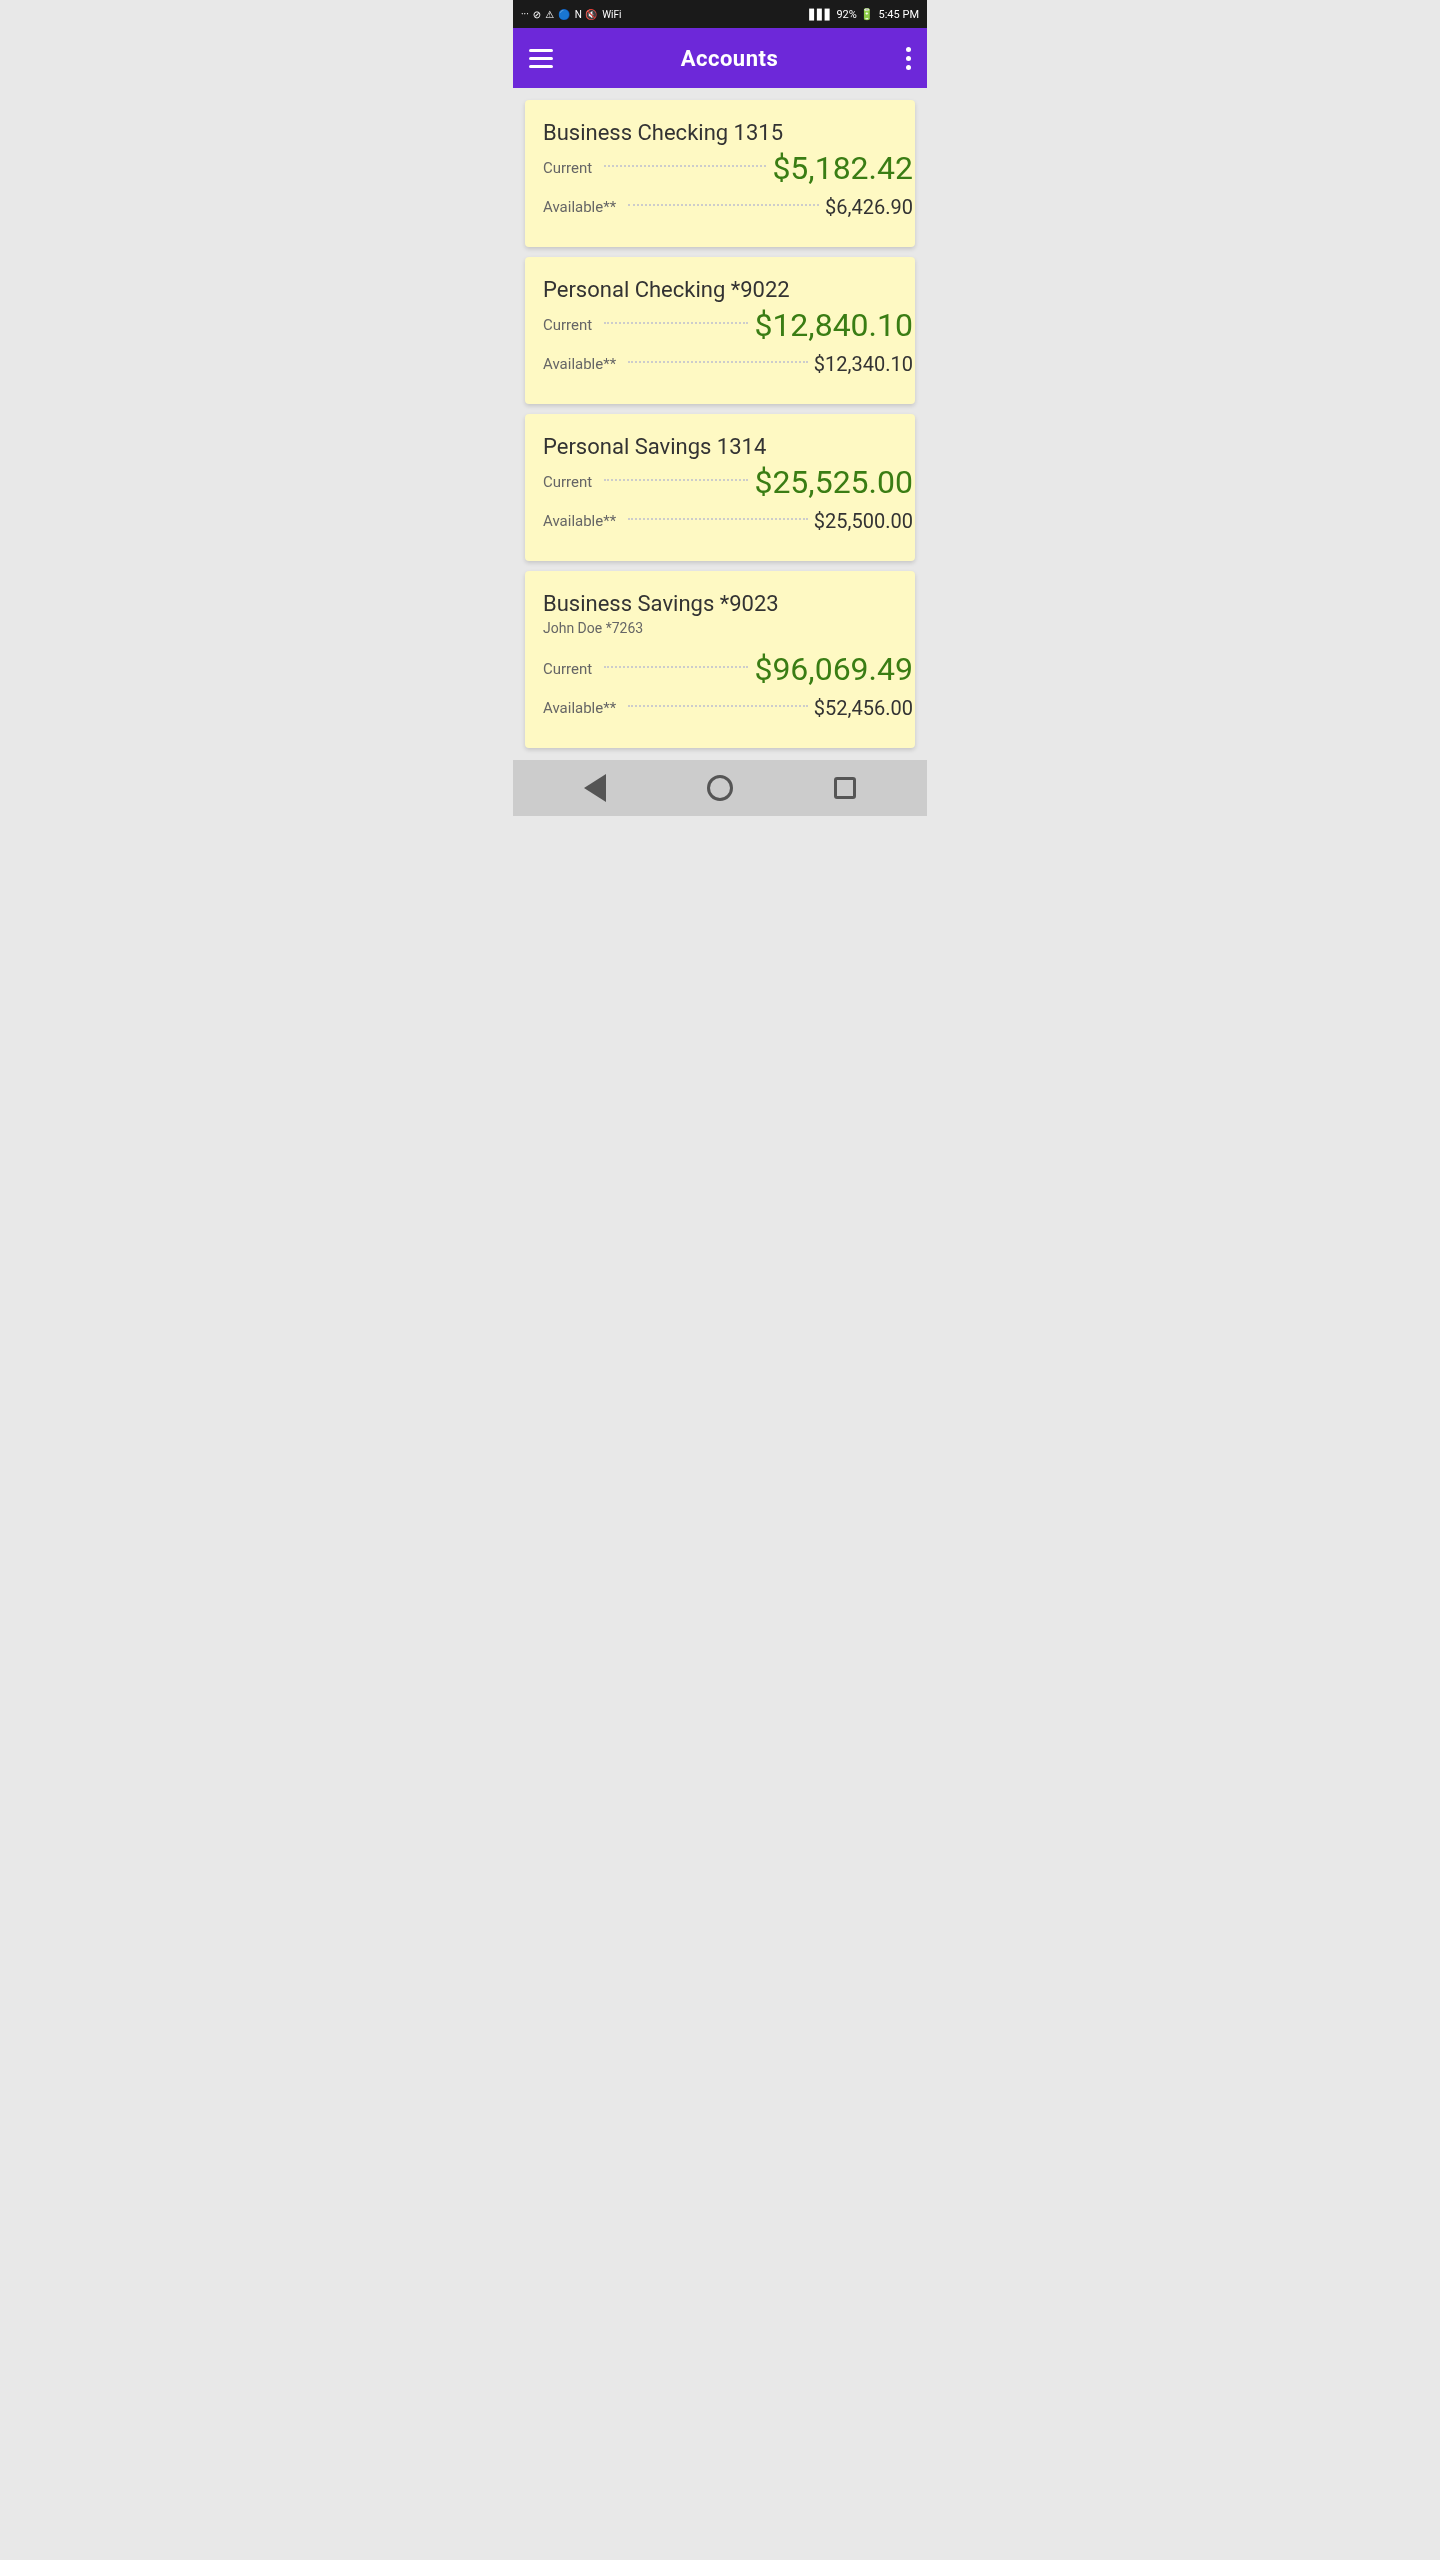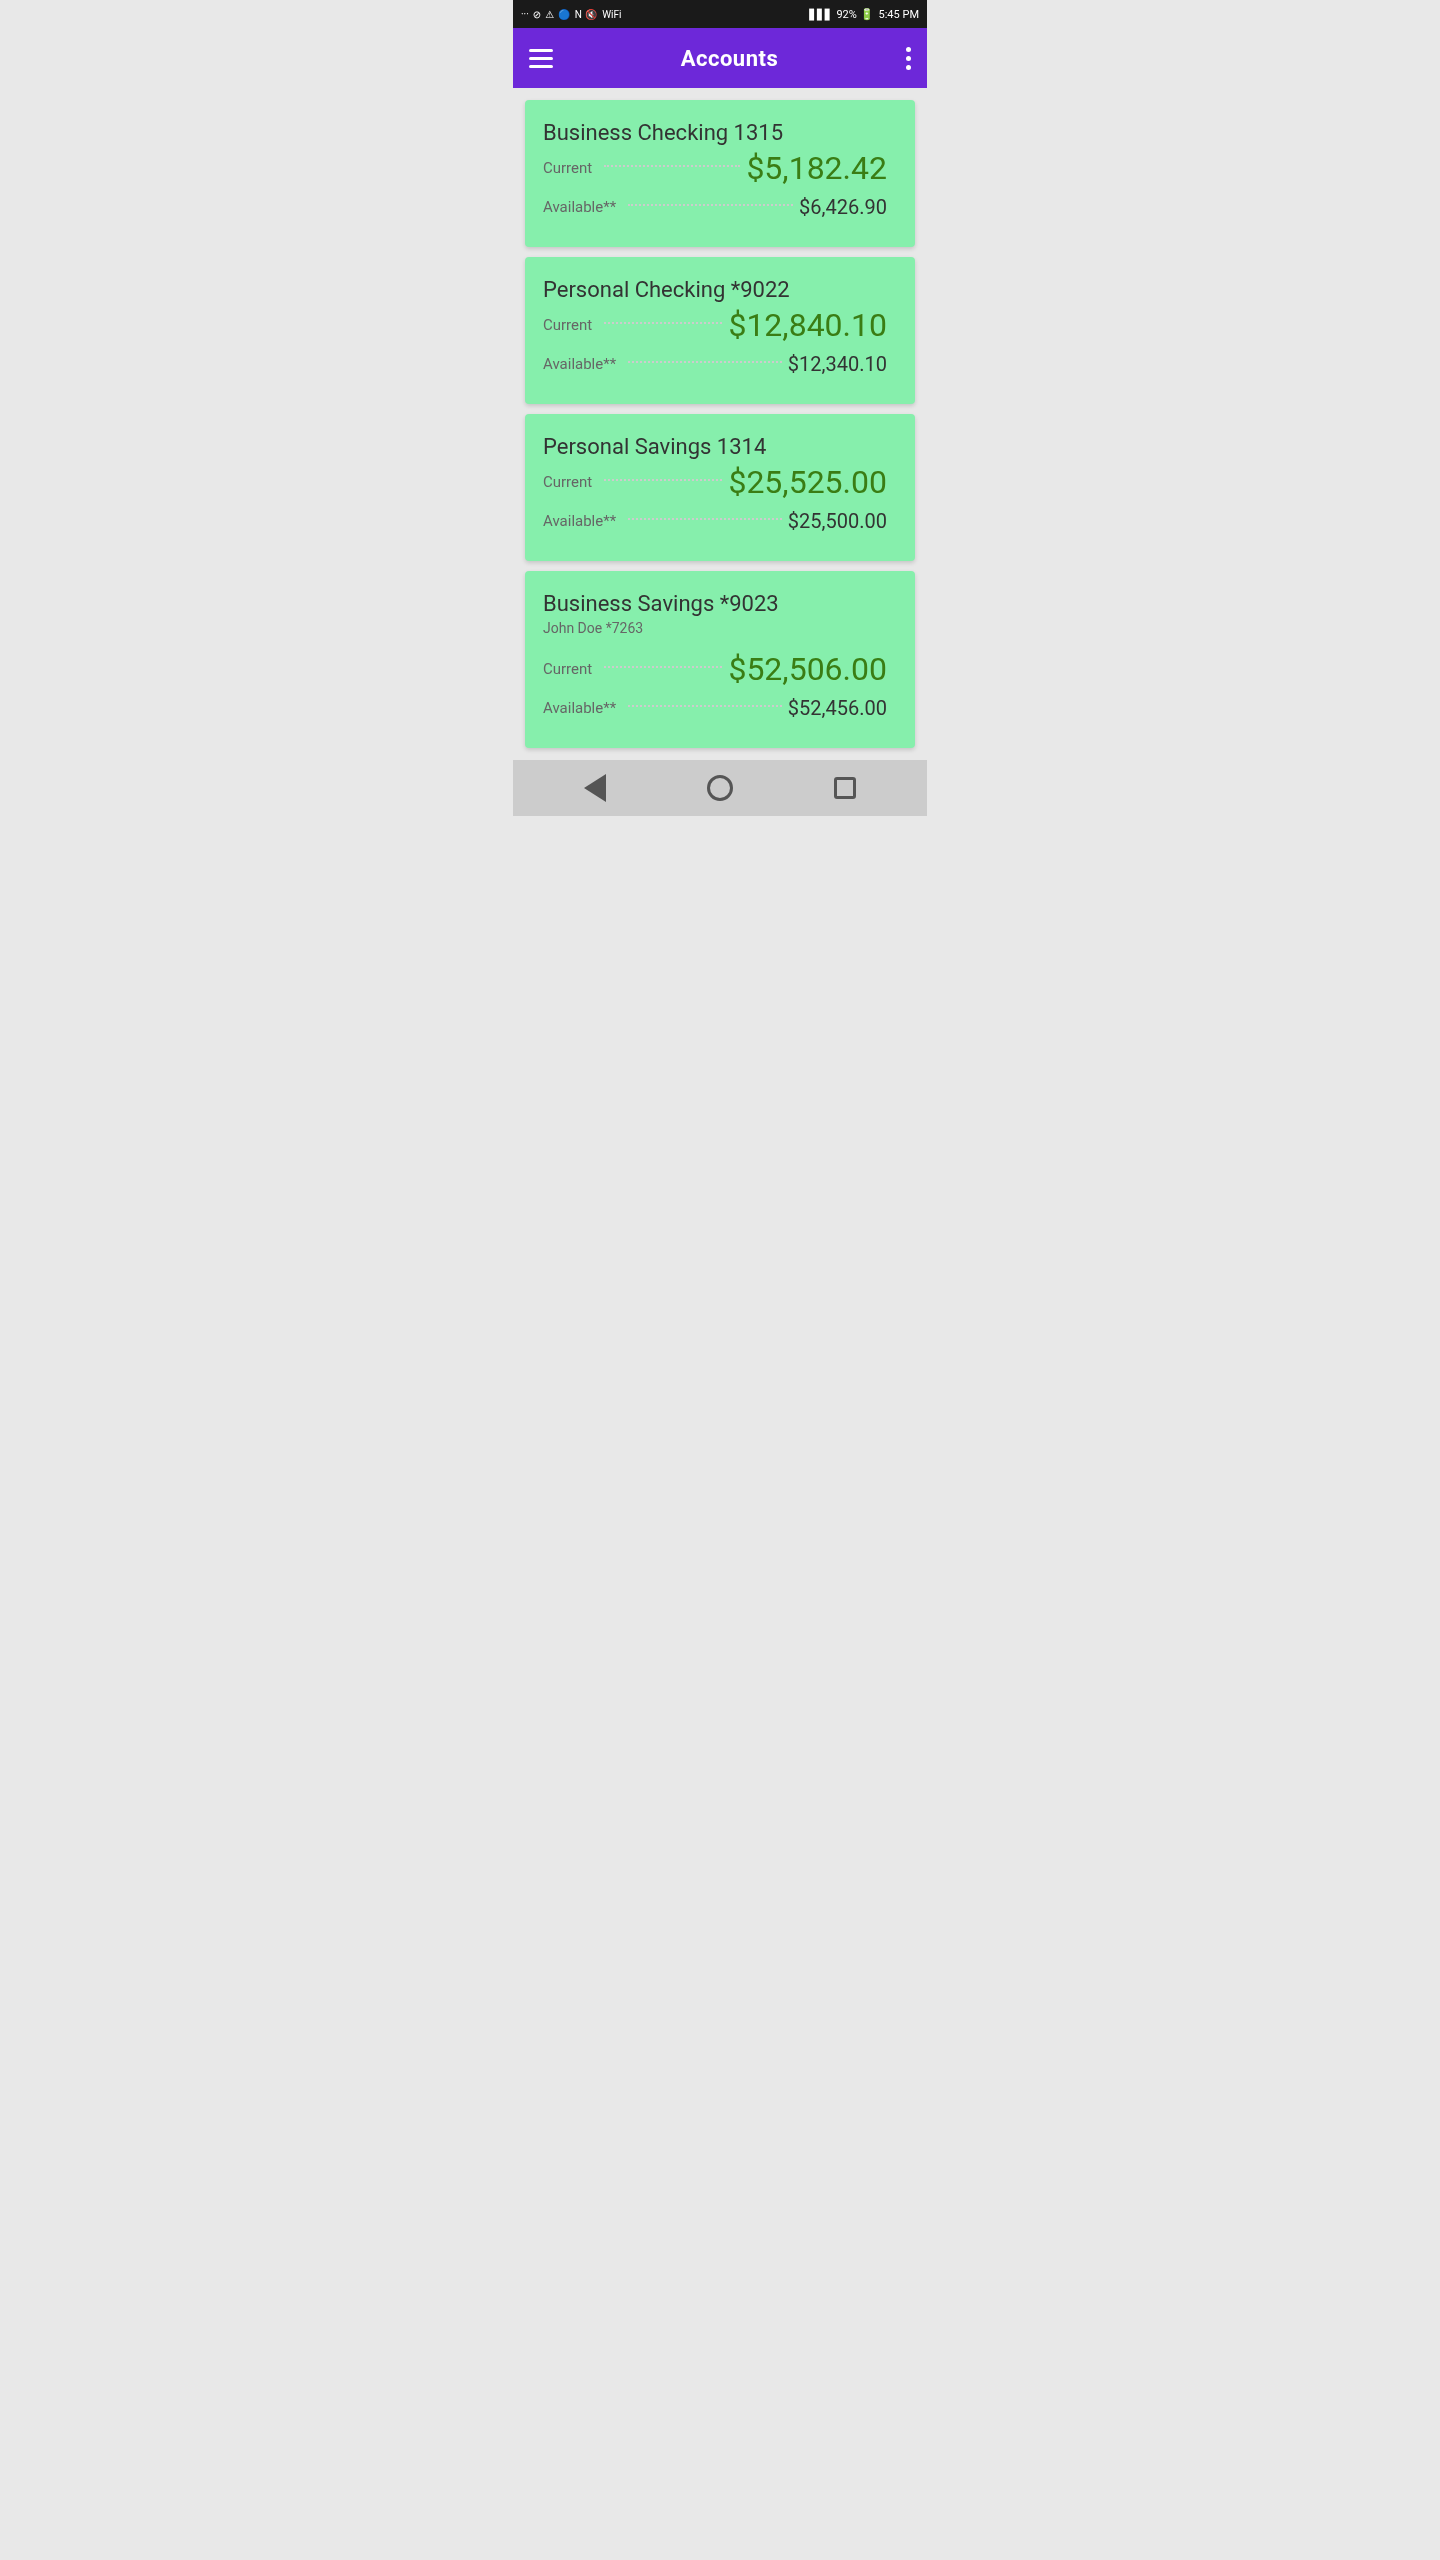--- a/index.html
+++ b/index.html
@@ -100,23 +100,23 @@
       flex: 1;
       padding: 12px;
       display: flex;
       flex-direction: column;
       gap: 10px;
       overflow-y: auto;
     }
 
     
     .account-card {
-      background-color: #86efac;
+      background-color: #fef9c3;
       border-radius: 4px;
-      padding: 20px 28px 20px 18px;
+      padding: 20px 2px 20px 18px;
       box-shadow: 0 2px 4px rgba(0,0,0,0.15);
       cursor: pointer;
     }
 
     .account-name {
       font-size: 22px;
       color: #333333;
       margin-bottom: 4px;
       font-weight: 400;
     }
@@ -280,21 +280,21 @@
         <span class="balance-dots"></span>
         <span class="balance-amount-dark">$25,500.00</span>
       </div>
     </div>
     <div class="account-card">
       <div class="account-name">Business Savings *9023</div>
       <div class="account-sub">John Doe *7263</div>
       <div class="balance-row">
         <span class="balance-label">Current</span>
         <span class="balance-dots"></span>
-        <span class="balance-amount-green">$52,506.00</span>
+        <span class="balance-amount-green">$96,069.49</span>
       </div>
       <div class="balance-row">
         <span class="balance-label">Available**</span>
         <span class="balance-dots"></span>
         <span class="balance-amount-dark">$52,456.00</span>
       </div>
     </div>
   </div>
 
 <div class="bottom-nav">

